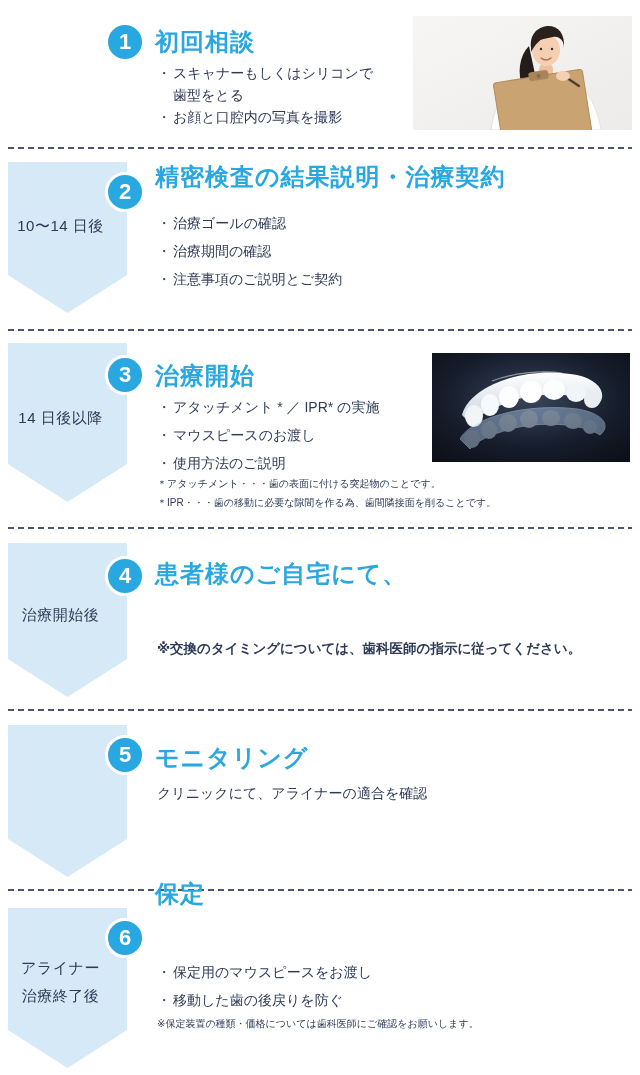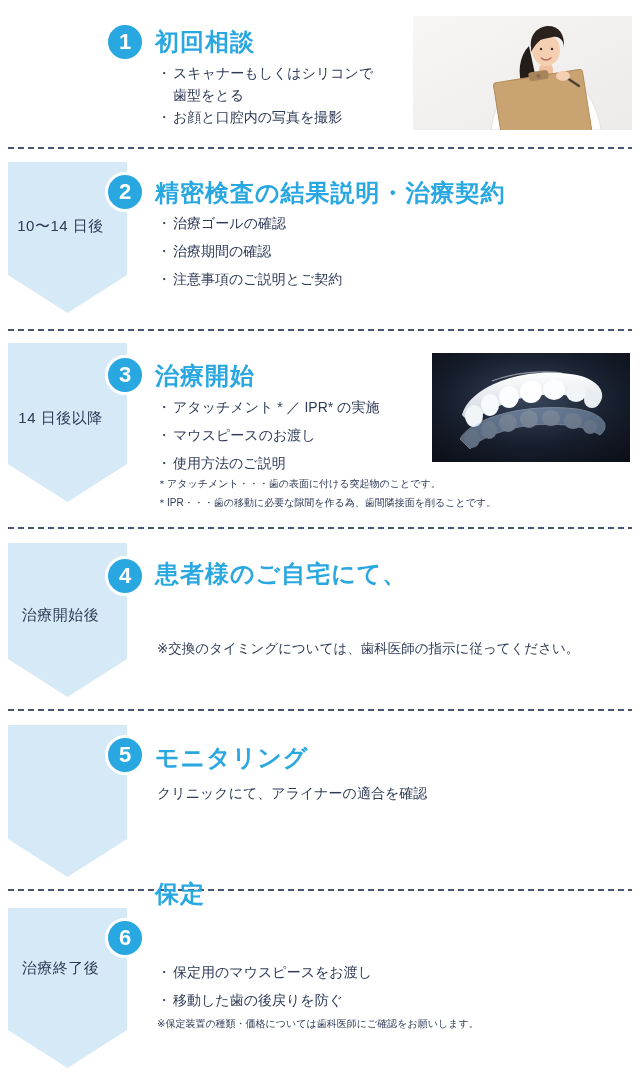--- a/index.html
+++ b/index.html
@@ -31,21 +31,21 @@
 
   .bullets{position:absolute;left:157px;font-size:14px;color:var(--ink);}
   .bullet{display:flex;}
   .bullet .dot{flex:0 0 16px;}
   .lh22 .bullet{line-height:22px;}
   .lh28 .bullet{line-height:28px;}
 
   .notes{position:absolute;left:157px;font-size:10px;color:var(--ink);}
   .notes .note-line{line-height:19px;}
   .notes.n4{font-size:13.5px;}
-  .notes.n4 .note-line{line-height:20px;}
+  .notes.n4 .note-line{line-height:20px;font-weight:bold;}
 
   .body-text{position:absolute;left:157px;font-size:14px;line-height:20px;color:var(--ink);}
 
   .photo{position:absolute;overflow:hidden;}
   .photo svg{display:block;}
 </style>
 </head>
 <body>
 
 <div class="page">
@@ -110,21 +110,21 @@
       <line x1="148" y1="58" x2="166" y2="70" stroke="#4a3f33" stroke-width="2.2" stroke-linecap="round"></line>
       <ellipse cx="150" cy="60" rx="7" ry="5" fill="#f5cfb2"></ellipse>
     </svg>
   </div>
 
   <div class="chevron" style="top:162px;height:151px"></div>
   <div class="timing" style="top:212px">10〜14 日後</div>
   <div class="badge" style="left:105px;top:172px">
       <span>2</span>
     </div>
-  <div class="title" style="top:177px">精密検査の結果説明・治療契約</div>
+  <div class="title" style="top:161px">精密検査の結果説明・治療契約</div>
   <div class="bullets lh28" style="top:209px">
     <div class="bullet">
         <span class="dot">・</span>
         <span>治療ゴールの確認</span>
       </div>
     <div class="bullet">
         <span class="dot">・</span>
         <span>治療期間の確認</span>
       </div>
     <div class="bullet">
@@ -207,20 +207,21 @@
 
   <div class="chevron" style="top:725px;height:152px"></div>
   <div class="badge" style="left:105px;top:735px">
       <span>5</span>
     </div>
   <div class="title" style="top:742px">モニタリング</div>
   <div class="body-text" style="top:783px">クリニックにて、アライナーの適合を確認</div>
 
   <div class="chevron" style="top:908px;height:160px"></div>
   <div class="timing" style="top:954px">
+    <div>アライナー</div>
     <div>治療終了後</div>
   </div>
   <div class="badge" style="left:105px;top:918px">
       <span>6</span>
     </div>
   <div class="title" style="top:878px">保定</div>
   <div class="bullets lh28" style="top:958px">
     <div class="bullet">
         <span class="dot">・</span>
         <span>保定用のマウスピースをお渡し</span>

